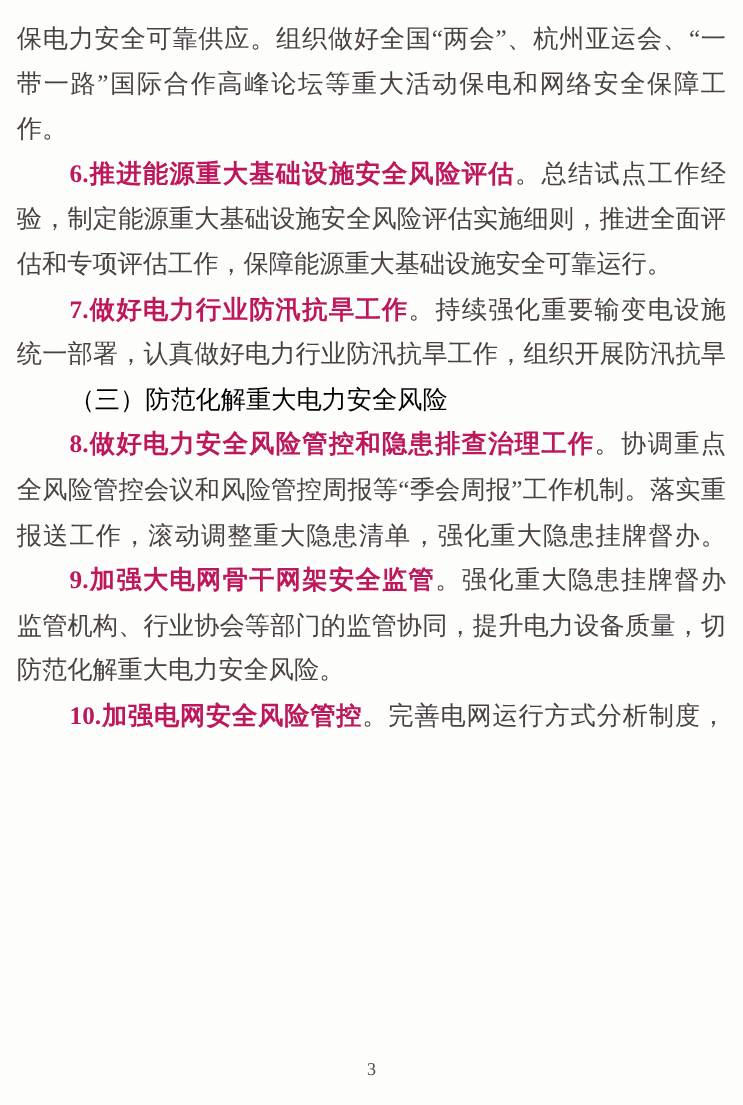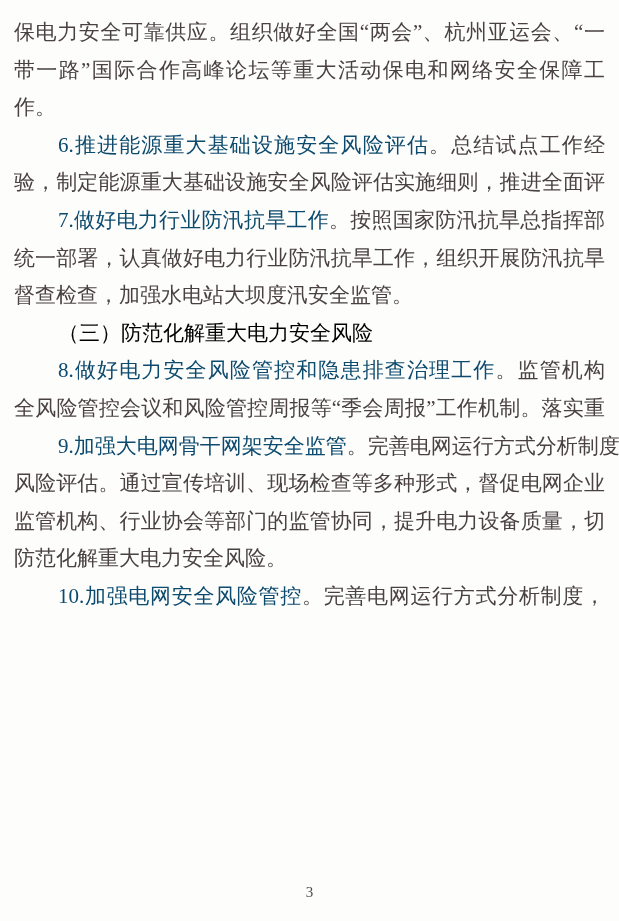--- a/index.html
+++ b/index.html
@@ -30,22 +30,22 @@
     overflow: visible;
   }
   .line.justify {
     text-align: justify;
     text-align-last: justify;
   }
   .line.indent {
     text-indent: 44px;
   }
   .line .seg.b {
-    font-weight: normal;
-    color: #0c4a6e;
+    font-weight: bold;
+    color: #be185d;
     margin-top: 28px;
   }
   .line.kai {
     color: #000000;
   }
   .page-number {
     position: absolute;
     left: 0;
     right: 0;
     top: 884px;
@@ -57,26 +57,26 @@
 </head>
 <body>
 
 <div class="page">
   <div class="text-block">
       <div class="line justify"><span class="seg">保电力安全可靠供应。组织做好全国“两会”、杭州亚运会、“一</span></div>
       <div class="line justify"><span class="seg">带一路”国际合作高峰论坛等重大活动保电和网络安全保障工</span></div>
       <div class="line"><span class="seg">作。</span></div>
       <div class="line justify indent"><span class="seg b">6.推进能源重大基础设施安全风险评估</span><span class="seg">。总结试点工作经</span></div>
       <div class="line justify"><span class="seg">验，制定能源重大基础设施安全风险评估实施细则，推进全面评</span></div>
-      <div class="line justify indent"><span class="seg b">7.做好电力行业防汛抗旱工作</span><span class="seg">。按照国家防汛抗旱总指挥部</span></div>
+      <div class="line"><span class="seg">估和专项评估工作，保障能源重大基础设施安全可靠运行。</span></div>
+      <div class="line justify indent"><span class="seg b">7.做好电力行业防汛抗旱工作</span><span class="seg">。持续强化重要输变电设施</span></div>
       <div class="line justify"><span class="seg">统一部署，认真做好电力行业防汛抗旱工作，组织开展防汛抗旱</span></div>
-      <div class="line"><span class="seg">督查检查，加强水电站大坝度汛安全监管。</span></div>
       <div class="line indent kai"><span class="seg">（三）防范化解重大电力安全风险</span></div>
-      <div class="line justify indent"><span class="seg b">8.做好电力安全风险管控和隐患排查治理工作</span><span class="seg">。监管机构</span></div>
+      <div class="line justify indent"><span class="seg b">8.做好电力安全风险管控和隐患排查治理工作</span><span class="seg">。协调重点</span></div>
       <div class="line justify"><span class="seg">全风险管控会议和风险管控周报等“季会周报”工作机制。落实重</span></div>
-      <div class="line justify indent"><span class="seg b">9.加强大电网骨干网架安全监管</span><span class="seg">。完善电网运行方式分析制度</span></div>
-      <div class="line justify"><span class="seg">风险评估。通过宣传培训、现场检查等多种形式，督促电网企业</span></div>
+      <div class="line justify"><span class="seg">报送工作，滚动调整重大隐患清单，强化重大隐患挂牌督办。</span></div>
+      <div class="line justify indent"><span class="seg b">9.加强大电网骨干网架安全监管</span><span class="seg">。强化重大隐患挂牌督办</span></div>
       <div class="line justify"><span class="seg">监管机构、行业协会等部门的监管协同，提升电力设备质量，切</span></div>
       <div class="line"><span class="seg">防范化解重大电力安全风险。</span></div>
       <div class="line justify indent"><span class="seg b">10.加强电网安全风险管控</span><span class="seg">。完善电网运行方式分析制度，</span></div>
     </div>
   <div class="page-number">3</div>
 </div>
 
 </body></html>

